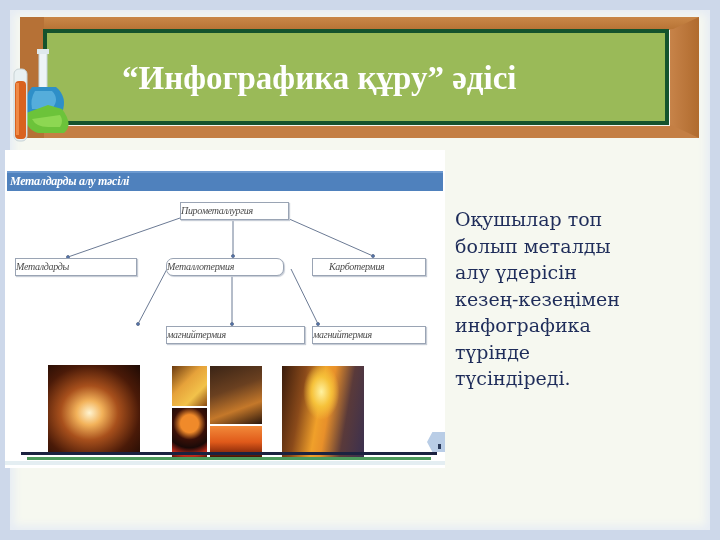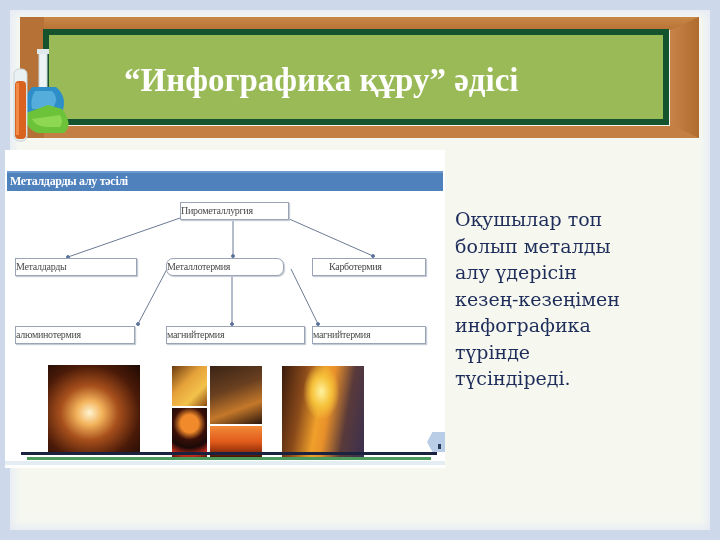--- a/index.html
+++ b/index.html
@@ -31,40 +31,41 @@
       clip-path: polygon(0 14px, 100% 0, 100% 100%, 0 calc(100% - 14px));
     }
     .board .bevel-left {
       position: absolute; left: 0; top: 0; width: 24px; height: 100%;
       background: #b67136;
     }
     .board-green {
       position: absolute;
       left: 23px; top: 12px; width: 626px; height: 96px;
       background: #9aba58;
-      border: 6px solid #14532d;
+      border: 4px solid #14532d;
       box-shadow: 1px 1px 0 #f4f4ec;
     }
     .title {
       position: absolute; left: 75px; top: 27px; width: 500px;
       color: #ffffff;
       font-family: "Liberation Serif", serif;
       font-weight: bold;
       font-size: 33px;
       letter-spacing: 0px;
       white-space: nowrap;
     }
     
     .lab-icon { position: absolute; left: 2px; top: 45px; width: 70px; height: 110px; }
 
     
     .infographic {
       position: absolute;
       left: 5px; top: 150px; width: 440px; height: 318px;
       background: #ffffff;
+      font-style: italic;
     }
     .info-header {
       position: absolute; left: 2px; top: 21px; width: 436px; height: 20px;
       background: #4f81bd;
       border-top: 2px solid #6d9ad0;
     }
     .info-header span {
       position: absolute; left: 3px; top: 1px;
       color: #ffffff; font-weight: bold; font-size: 12px;
       font-family: "Liberation Serif", serif;
@@ -157,21 +158,20 @@
       <circle cx="313" cy="174" r="1.5"></circle>
     </g>
   </svg>
 
   <div class="node" style="left:175px; top:52px; width:109px; height:18px;">Пирометаллургия</div>
 
   <div class="node" style="left:10px; top:108px; width:122px; height:18px;">Металдарды</div>
   <div class="node" style="left:161px; top:108px; width:118px; height:18px;border-radius:7px;">Металлотермия</div>
   <div class="node" style="left:307px; top:108px; width:114px; height:18px;padding-left:16px;">Карботермия</div>
 
-  <div class="node" style="left:10px; top:176px; width:120px; height:18px;">алюминотермия</div>
   <div class="node" style="left:161px; top:176px; width:139px; height:18px;">магнийтермия</div>
   <div class="node" style="left:307px; top:176px; width:114px; height:18px;">магнийтермия</div>
 
   <div class="photo" style="left:43px; top:215px; width:92px; height:87px;
               background: radial-gradient(ellipse at 45% 55%, #fff4d0 0%, #f2b25a 18%, #a8501c 40%, #4a1a08 70%, #1e0a04 100%);"></div>
 
   <div class="photo" style="left:167px; top:216px; width:35px; height:40px;
               background: linear-gradient(135deg, #6a3a10, #e6a23a 40%, #f2c24a 70%, #8a4a14);"></div>
   <div class="photo" style="left:205px; top:216px; width:52px; height:58px;
               background: linear-gradient(160deg, #3a2416 0%, #6a4020 40%, #c4782a 70%, #2a160c 100%);"></div>

